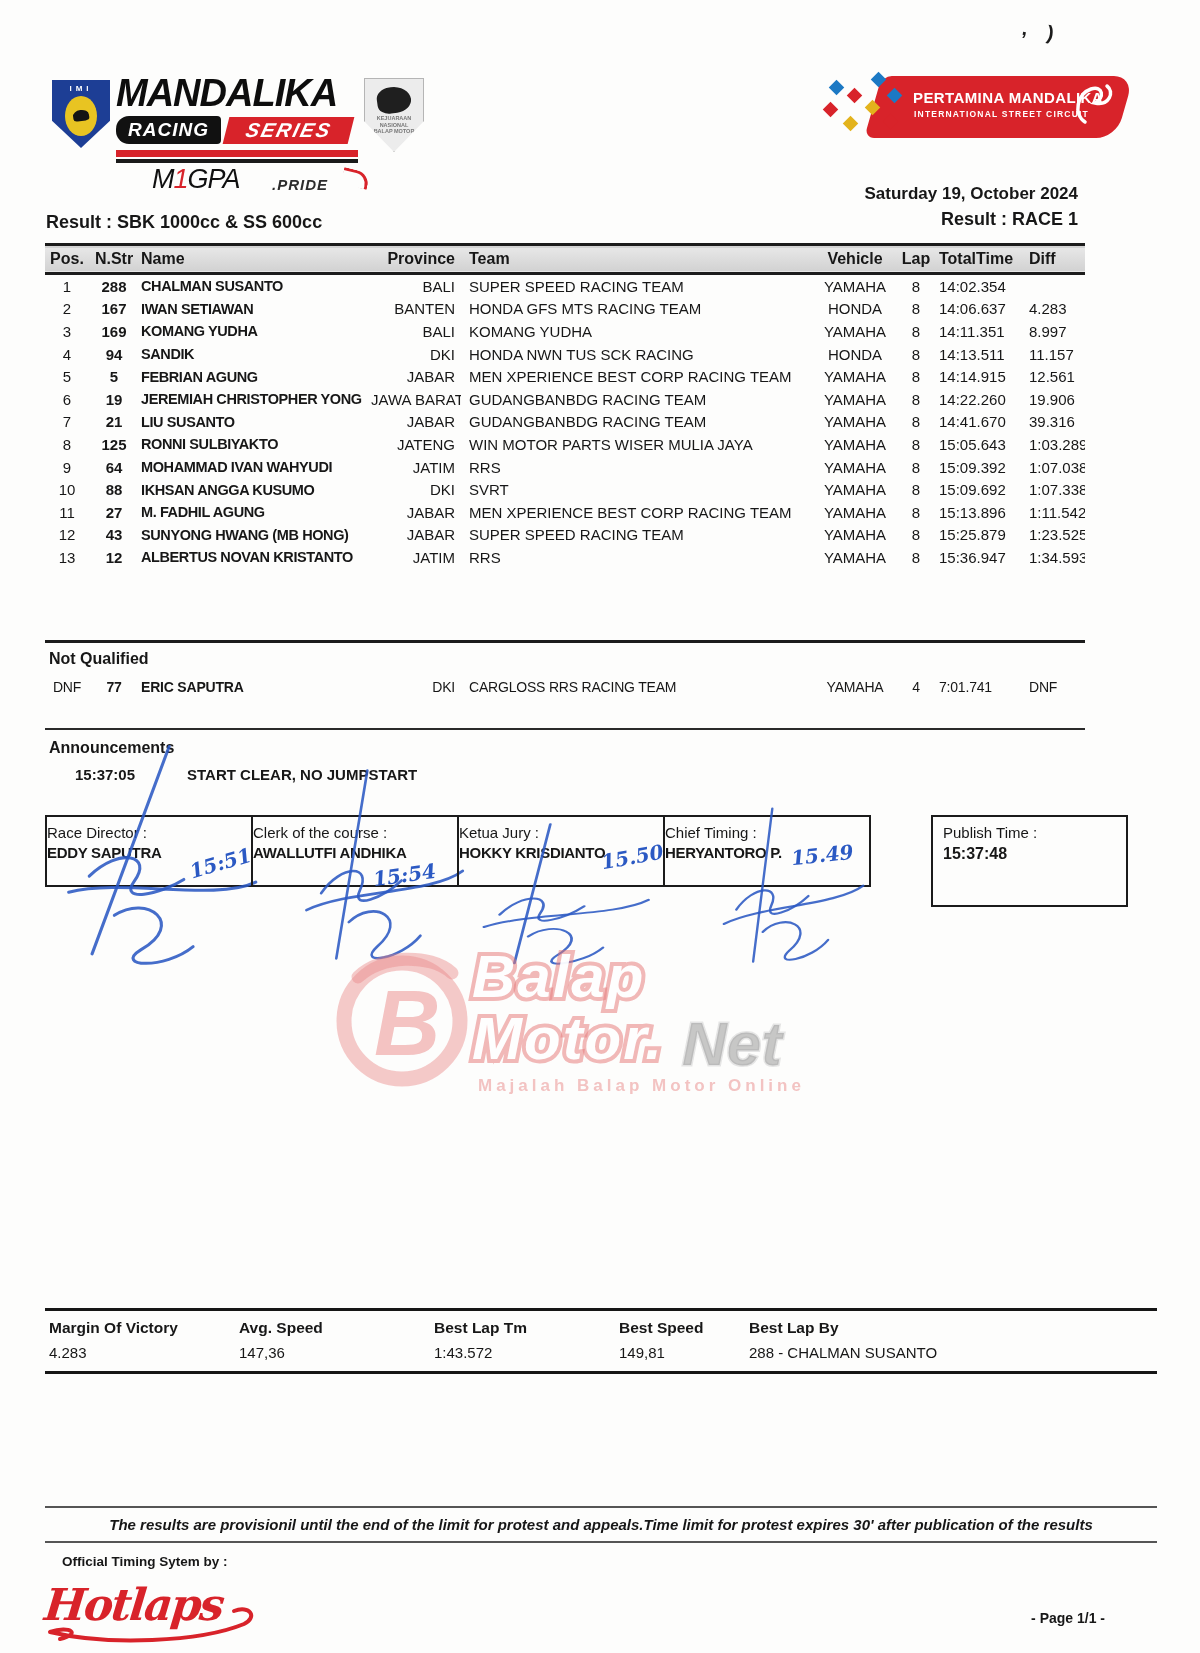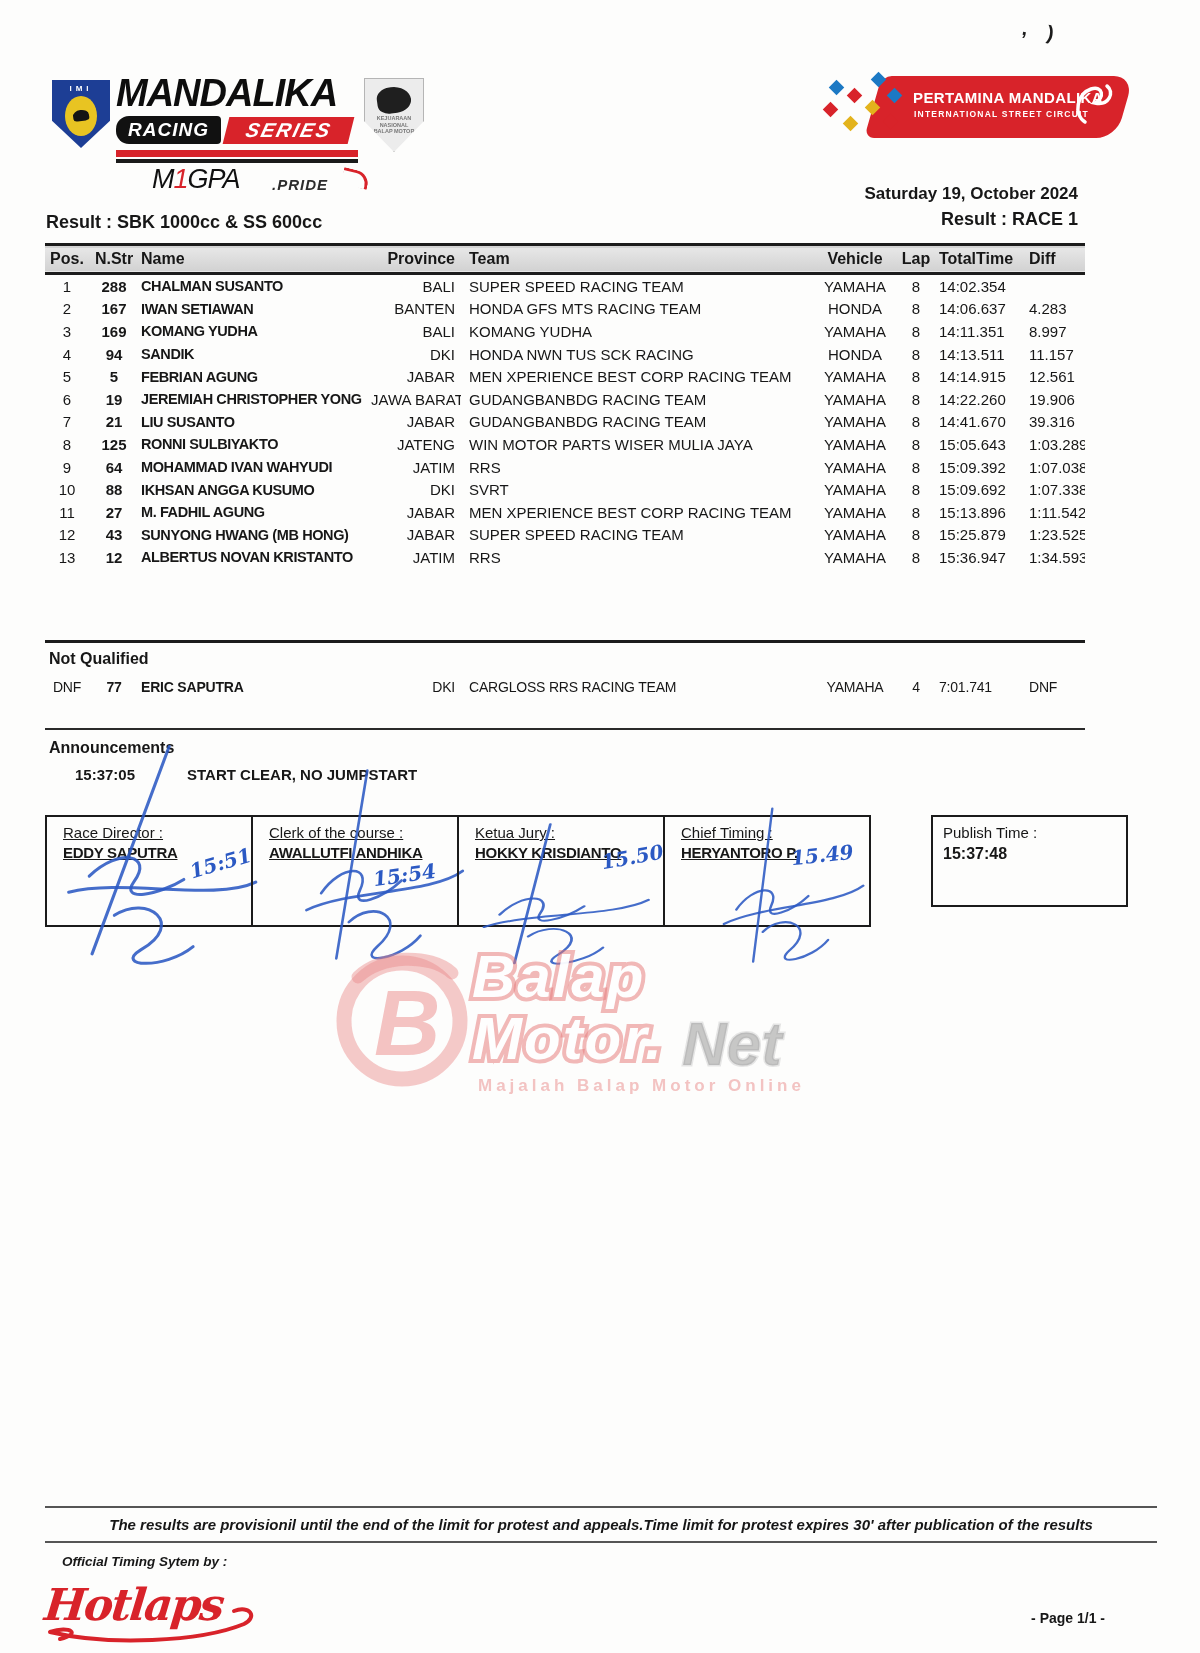--- a/index.html
+++ b/index.html
@@ -85,22 +85,22 @@
   .nq table{margin-top:8px;}
 
   
   .ann{position:absolute;left:45px;top:728px;width:1040px;border-top:2px solid #2a2a2a;padding-top:9px;}
   .ann-title{font-weight:bold;font-size:16px;padding-left:4px;}
   .ann-item{display:flex;margin-top:9px;padding-left:30px;font-weight:bold;font-size:15px;}
   .ann-time{width:112px;}
 
   
   .officials{position:absolute;left:45px;top:815px;width:1040px;height:92px;display:flex;}
-  .off-box{position:relative;width:208px;height:112px;border:2px solid #1b1b1b;
-       padding:7px 16px;box-sizing:border-box;background:transparent;text-decoration:underline;}
+  .off-box{position:relative;width:208px;height:72px;border:2px solid #1b1b1b;
+       padding:7px 0;box-sizing:border-box;background:transparent;}
   .off-box + .off-box{margin-left:-2px;}
   .off-label{font-size:15px;}
   .off-name{font-size:15px;font-weight:bold;margin-top:3px;white-space:nowrap;letter-spacing:-.3px;}
   .pub-box{margin-left:16px;width:197px;height:92px;border:2px solid #1b1b1b;
        padding:7px 10px;box-sizing:border-box;}
   .pub-label{font-size:15px;}
   .pub-value{font-size:16px;font-weight:bold;margin-top:4px;}
 
   .sig{position:absolute;left:18px;top:-58px;width:168px;height:228px;overflow:visible;pointer-events:none;}
   .sig path{stroke:#2b59c3;stroke-width:3;fill:none;stroke-linecap:round;opacity:.88;}
@@ -129,21 +129,21 @@
   .summary{position:absolute;left:48px;top:1396px;font-size:16px;}
   .summary-title{font-weight:bold;text-decoration:underline;font-size:16.5px;margin-bottom:9px;}
   .summary-line{line-height:27px;}
 
   
   .disclaimer{position:absolute;left:45px;top:1506px;width:1112px;border-top:2px solid #555;
        border-bottom:2px solid #555;padding:8px 0;text-align:center;font-weight:bold;
        font-style:italic;font-size:15px;font-family:"Liberation Sans",sans-serif;}
 
   
-  .timing-label{position:absolute;left:62px;top:1554px;font-size:13.5px;font-weight:bold;font-style:italic;}
+  .timing-label{position:absolute;left:62px;top:1554px;font-size:13.5px;font-weight:bold;}
   .hotlaps{position:absolute;left:38px;top:1574px;}
   .pagenum{position:absolute;right:95px;top:1610px;font-size:14px;font-weight:bold;}
 </style>
 </head>
 <body>
 
 <div class="page">
 
   <div class="imi">
     <div class="imi-letters">IMI</div>
@@ -480,20 +480,34 @@
       <circle cx="72" cy="96" r="58" fill="none" stroke="rgba(233,130,130,0.45)" stroke-width="15"></circle>
       <path d="M28,52 C50,30 100,28 122,48" fill="none" stroke="rgba(233,130,130,0.45)" stroke-width="13" stroke-linecap="round"></path>
       <text x="44" y="130" font-family="Liberation Sans, sans-serif" font-size="92" font-weight="bold" font-style="italic" fill="rgba(233,130,130,0.5)">B</text>
       <text x="142" y="72" font-family="Liberation Sans, sans-serif" font-size="60" font-weight="bold" font-style="italic" letter-spacing="2" fill="#ffffff" stroke="rgba(230,120,120,0.55)" stroke-width="8" paint-order="stroke">Balap</text>
       <text x="142" y="134" font-family="Liberation Sans, sans-serif" font-size="60" font-weight="bold" font-style="italic" letter-spacing="2" fill="#ffffff" stroke="rgba(230,120,120,0.55)" stroke-width="8" paint-order="stroke">Motor.</text>
       <text x="352" y="140" font-family="Liberation Sans, sans-serif" font-size="62" font-weight="bold" font-style="italic" fill="rgba(150,150,150,0.55)" stroke="rgba(150,150,150,0.25)" stroke-width="3" paint-order="stroke">Net</text>
       <text x="148" y="166" font-family="Liberation Sans, sans-serif" font-size="17" font-weight="bold" letter-spacing="4" fill="rgba(232,130,130,0.5)">Majalah Balap Motor Online</text>
     </svg>
   </div>
 
+  <div class="stats">
+    <div class="stats-grid">
+      <div class="stat-h">Margin Of Victory</div>
+      <div class="stat-h">Avg. Speed</div>
+      <div class="stat-h">Best Lap Tm</div>
+      <div class="stat-h">Best Speed</div>
+      <div class="stat-h">Best Lap By</div>
+      <div class="stat-v">4.283</div>
+      <div class="stat-v">147,36</div>
+      <div class="stat-v">1:43.572</div>
+      <div class="stat-v">149,81</div>
+      <div class="stat-v">288 - CHALMAN SUSANTO</div>
+    </div>
+  </div>
 
 
   <div class="disclaimer">The results are provisionil until the end of the limit for protest and appeals.Time limit for protest expires 30' after publication of the results</div>
 
   <div class="timing-label">Official Timing Sytem by :</div>
   <div class="hotlaps">
     <svg width="240" height="72" viewBox="0 0 240 72">
       <text x="10" y="46" font-family="DejaVu Serif, serif" font-size="44" font-style="italic" font-weight="bold" fill="#d8232a" letter-spacing="-2" transform="skewX(-6)">Hotlaps</text>
       <path d="M12,58 C70,72 162,68 206,50 C220,43 212,31 196,37 M12,58 C32,51 44,60 22,65" stroke="#d8232a" stroke-width="4" fill="none" stroke-linecap="round"></path>
     </svg>

